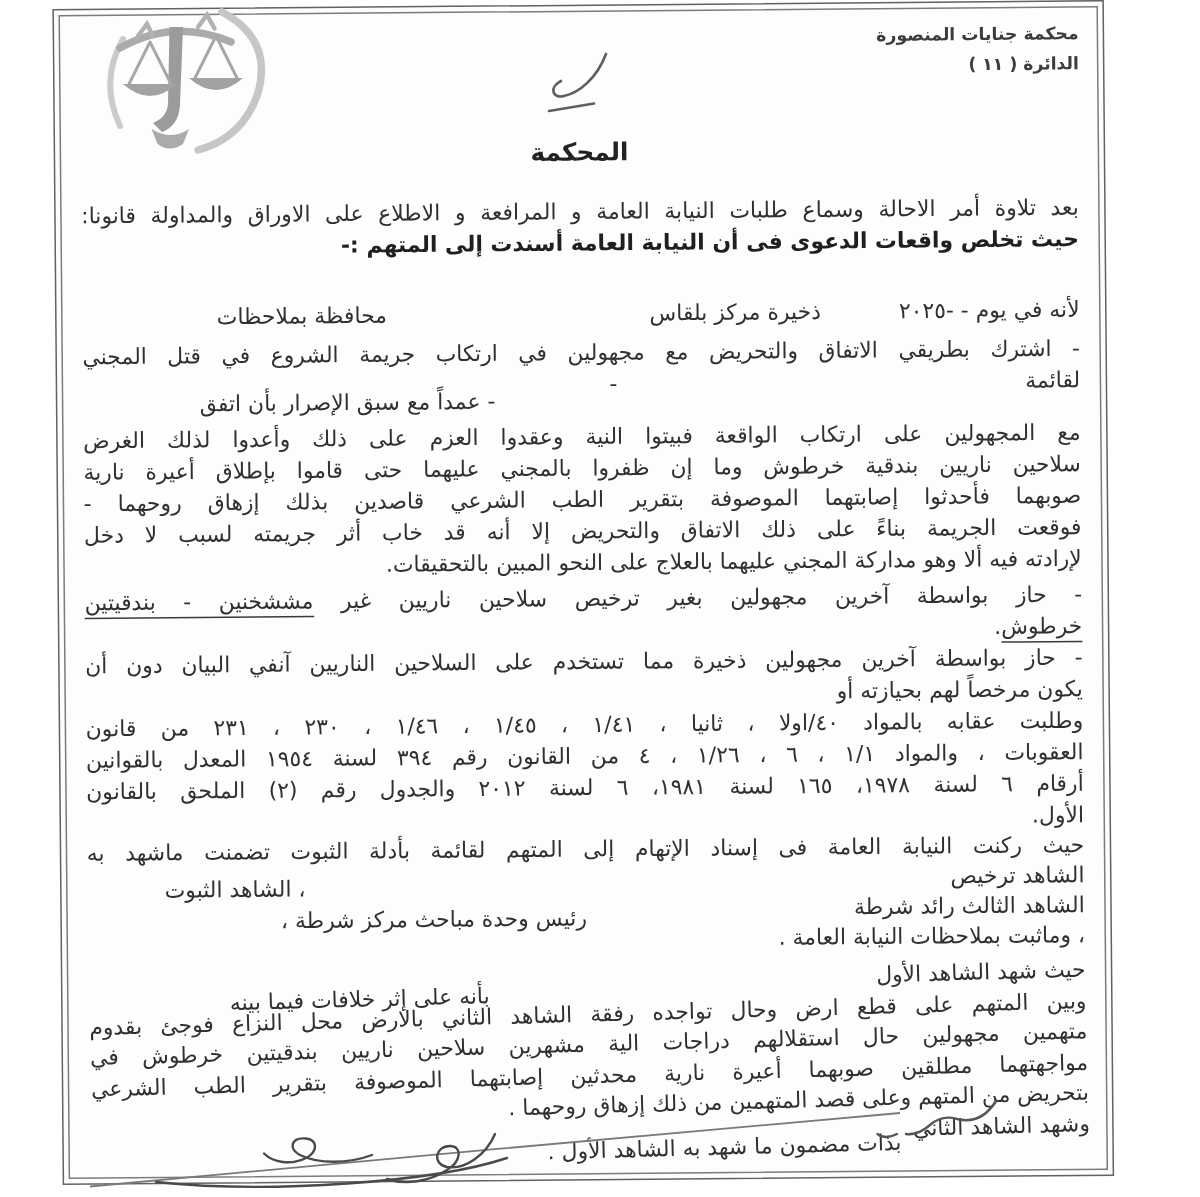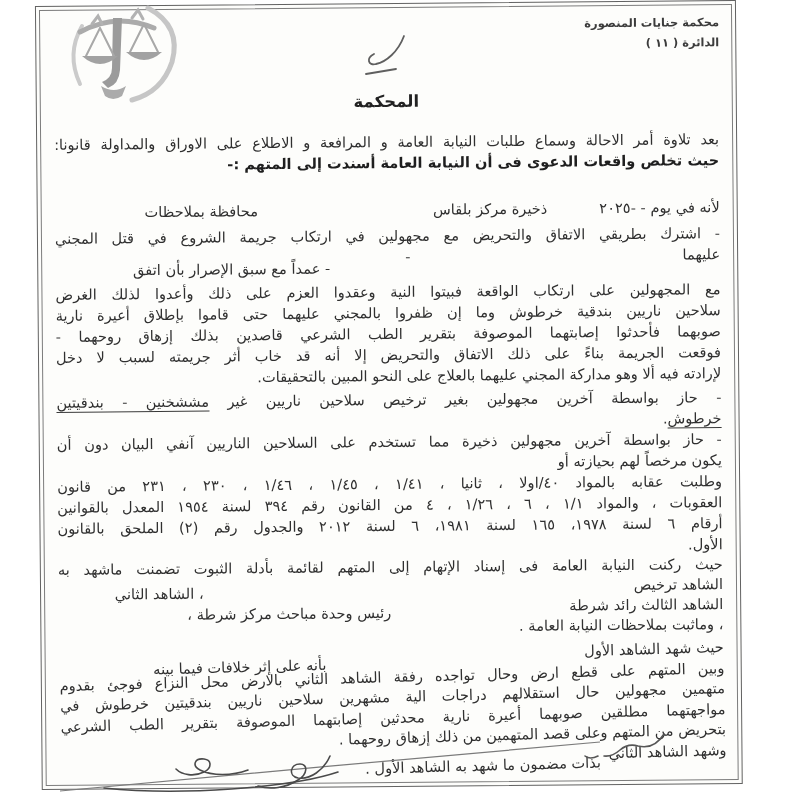--- a/index.html
+++ b/index.html
@@ -61,21 +61,21 @@
       <span>لأنه في يوم -  -٢٠٢٥</span>
       <span class="sp" style="width:52px"></span>
       <span>ذخيرة مركز بلقاس</span>
       <span class="sp" style="width:175px"></span>
       <span>محافظة بملاحظات</span>
     </div>
 
     <div>
       <div class="line fill c1-l1">- اشترك بطريقي الاتفاق والتحريض مع مجهولين في ارتكاب جريمة الشروع في قتل المجني</div>
       <div class="row">
-        <span>عليهما</span>
+        <span>لقائمة</span>
         <span class="sp" style="width:272px"></span>
         <span>-</span>
       </div>
       <div class="line c1-l3">- عمداً مع سبق الإصرار بأن اتفق</div>
     </div>
 
     <div class="sec-narrative">
       <div class="line fill">مع المجهولين على ارتكاب الواقعة فبيتوا النية وعقدوا العزم على ذلك وأعدوا لذلك الغرض</div>
       <div class="line fill">سلاحين ناريين بندقية خرطوش وما إن ظفروا بالمجني عليهما حتى قاموا بإطلاق أعيرة نارية</div>
       <div class="line fill">صوبهما فأحدثوا إصابتهما الموصوفة بتقرير الطب الشرعي قاصدين بذلك إزهاق روحهما -</div>
@@ -101,21 +101,21 @@
       <div class="line fill">العقوبات ، والمواد ١/١ ،‏ ٦ ،‏ ١/٢٦ ،‏ ٤  من القانون رقم ٣٩٤ لسنة ١٩٥٤ المعدل بالقوانين</div>
       <div class="line fill">أرقام ٦ لسنة ١٩٧٨،‏ ١٦٥ لسنة ١٩٨١،‏ ٦ لسنة ٢٠١٢ والجدول رقم (٢) الملحق بالقانون</div>
       <div class="line a4">الأول.</div>
     </div>
 
     <div class="sec-evidence">
       <div class="line fill">حيث ركنت النيابة العامة فى إسناد الإتهام إلى المتهم لقائمة بأدلة الثبوت تضمنت ماشهد به</div>
       <div class="row">
         <span>الشاهد ترخيص</span>
         <span class="sp" style="width:430px"></span>
-        <span class="down5">، الشاهد الثاني</span>
+        <span class="down5">، الشاهد الثبوت</span>
       </div>
       <div class="row">
         <span>الشاهد الثالث رائد شرطة</span>
         <span class="sp" style="width:178px"></span>
         <span class="down6">رئيس وحدة مباحث مركز شرطة ،</span>
       </div>
       <div class="line">، وماثبت بملاحظات النيابة العامة .</div>
     </div>
 
     <div class="tilt">

